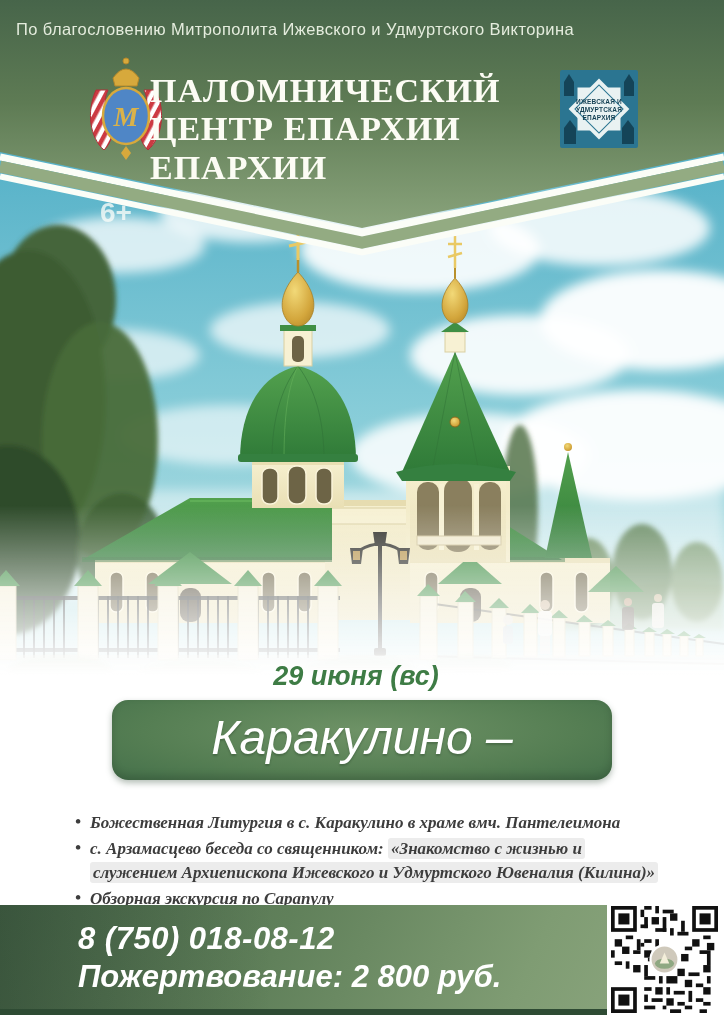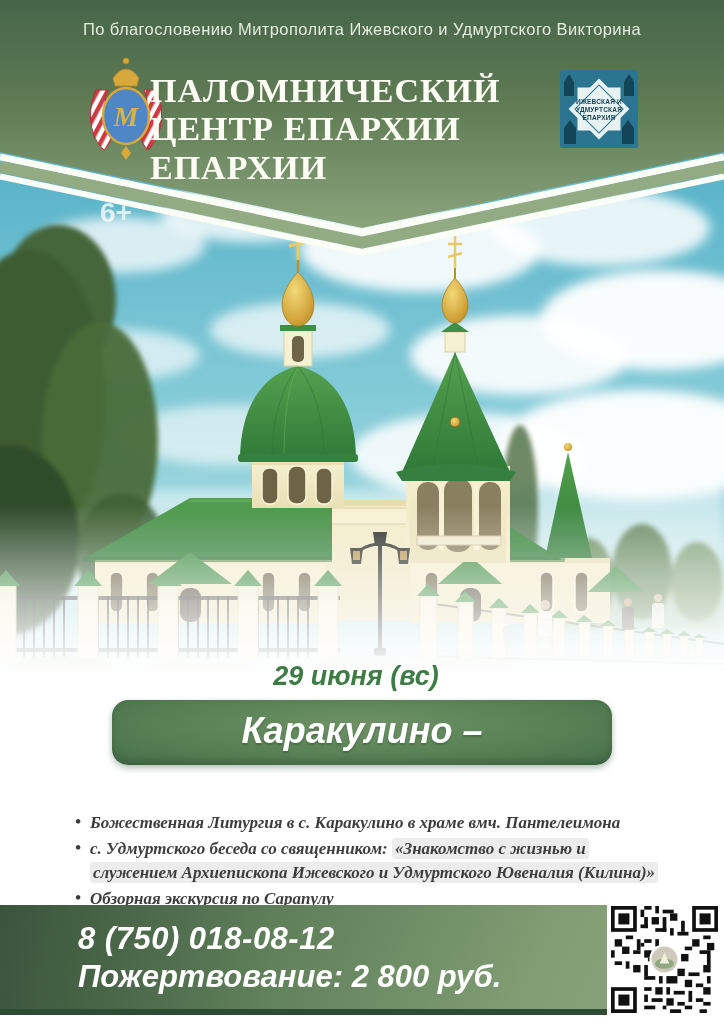--- a/index.html
+++ b/index.html
@@ -6,21 +6,21 @@
   .poster {
     position:relative; width:724px; height:1024px; margin:0 auto;
     background:#ffffff; overflow:hidden;
     font-family:"Liberation Sans", sans-serif;
   }
 
   
   .header-svg { position:absolute; top:0; left:0; z-index:2; pointer-events:none; }
   .blessing {
     position:absolute; top:20px; left:0; right:0; z-index:5;
-    text-align:center; color:#e4ecdd; font-size:16.5px; letter-spacing:.4px;
+    text-align:left; color:#e4ecdd; font-size:16.5px; letter-spacing:.4px;padding-left:16px;
   }
   .title {
     position:absolute; top:72px; left:150px; right:150px; z-index:5;
     color:#fcfcf4;
     font-family:"Liberation Serif", serif; font-weight:bold;
     font-size:34px; line-height:1.13; letter-spacing:1px;
   }
   .emblem-left { position:absolute; top:54px; left:84px; width:84px; height:110px; z-index:5; }
   .emblem-right { position:absolute; top:70px; left:560px; width:78px; height:78px; z-index:5; }
   .emblem-right-caption {
@@ -39,22 +39,22 @@
   
   .trip-date {
     position:absolute; top:661px; left:0; right:12px; z-index:4; text-align:center;
     font-size:27px; font-weight:bold; font-style:italic; color:#3e7c45;
   }
   .route-banner {
     position:absolute; top:700px; left:50%; transform:translateX(-50%); z-index:4;
     width:500px; padding:9px 0 13px; border-radius:16px;
     background:radial-gradient(ellipse at 50% 38%, #6e9266 0%, #557e53 62%, #44704a 100%);
     box-shadow:0 3px 6px rgba(40,70,45,.35), inset 0 -4px 8px rgba(0,0,0,.16);
-    text-align:center; color:#ffffff; font-weight:bold; font-style:italic;
-    font-size:36px; line-height:1.2; text-shadow:0 2px 2px rgba(25,45,28,.28);
+    text-align:center; color:#ffffff; font-weight:normal; font-style:italic;
+    font-size:48px; line-height:1.2; text-shadow:0 2px 2px rgba(25,45,28,.28);
   }
 
   
   .program { position:absolute; top:811px; left:74px; width:586px; z-index:4;font-family:Liberation Serif, serif; }
   .program-item {
     position:relative; padding-left:16px; margin-bottom:2px;
     font-style:italic; font-weight:bold; font-size:17px; line-height:1.42; color:#3d3d3d;
   }
   .program-item::before { content:"\2022"; position:absolute; left:1px; top:-1px; }
   .hl {
@@ -414,21 +414,21 @@
 
   <div class="route-banner">
     <div>Каракулино –</div>
   </div>
 
   <div class="program">
     <div class="program-item">
       <span>Божественная Литургия в с. Каракулино в храме вмч. Пантелеимона</span>
     </div>
     <div class="program-item">
-      <span>с. Удмуртского беседа со священником: </span><span class="hl">«Знакомство с жизнью и служением Архиепископа Ижевского и Удмуртского Ювеналия (Килина)»</span>
+      <span>с. Арзамасцево беседа со священником: </span><span class="hl">«Знакомство с жизнью и служением Архиепископа Ижевского и Удмуртского Ювеналия (Килина)»</span>
     </div>
     <div class="program-item">
       <span>Обзорная экскурсия по Сарапулу</span>
     </div>
   </div>
 
   <div class="footer-bar">
     <div class="footer-phone">8 (750) 018-08-12</div>
     <div class="footer-donation">Пожертвование: 2 800 руб.</div>
   </div>

